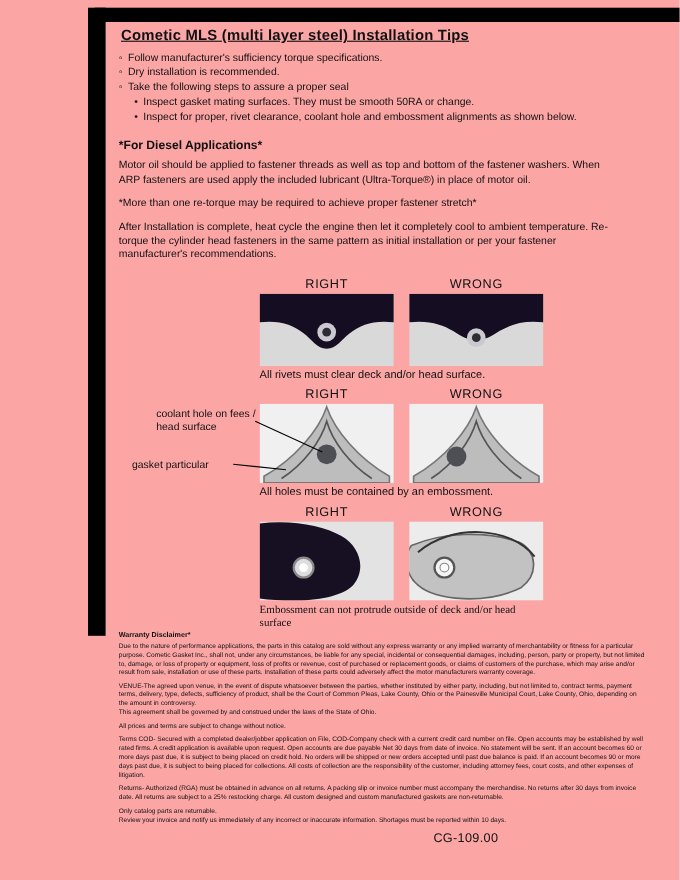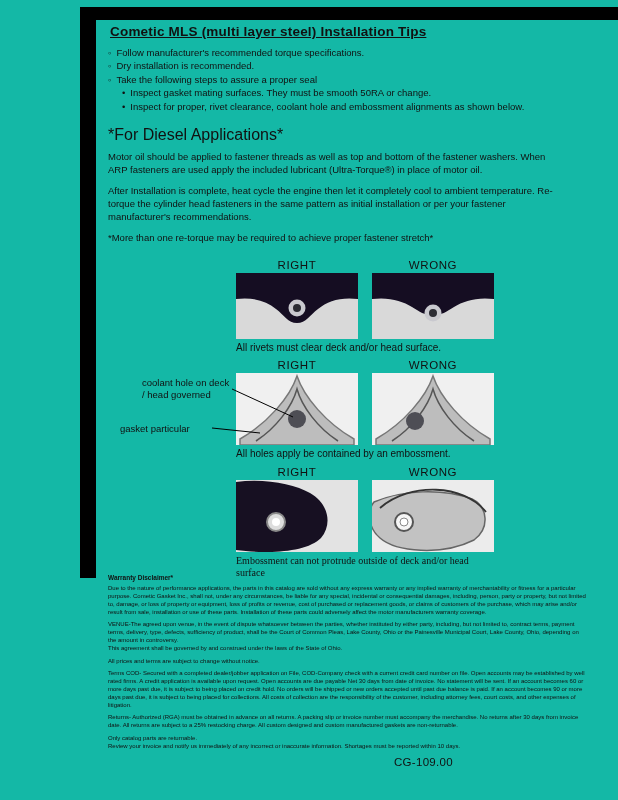--- a/index.html
+++ b/index.html
@@ -1,20 +1,20 @@
 <!DOCTYPE html>
 <html><head>
 <meta charset="utf-8">
 <style>
   html, body { margin: 0; padding: 0; background: #ffffff; }
   .page {
     position: relative;
     width: 618px;
     height: 800px;
-    background: #14b8a6;
+    background: #fca5a5;
     font-family: "Liberation Sans", sans-serif;
     color: #111;
     overflow: hidden;
   }
   .scan-top  { position: absolute; left: 86px; top: 7px; width: 532px; height: 13px; background: #000; }
   .scan-left { position: absolute; left: 80px; top: 7px; width: 16px; height: 571px; background: #000; }
 
   .content { position: absolute; left: 108px; top: 24px; width: 486px; }
 
   .title {
@@ -22,21 +22,21 @@
     font-weight: bold;
     text-decoration: underline;
     margin: 0 0 8px 2px;
     letter-spacing: 0.2px;
   }
   ul.bullets { list-style: none; margin: 0; padding: 0; font-size: 9.5px; }
   ul.bullets li { display: flex; gap: 5px; margin: 1.5px 0; line-height: 1.25; }
   ul.bullets li.sub { margin-left: 14px; }
   .marker { flex: 0 0 auto; }
 
-  .diesel-heading { font-size: 16px; font-weight: normal; margin: 14px 0 7px 0; }
+  .diesel-heading { font-size: 11px; font-weight: bold; margin: 14px 0 7px 0; }
   p.body { font-size: 9.5px; line-height: 1.32; width: 448px; margin: 0 0 9px 0; }
 
   .diagrams { margin-top: 14px; }
   .diag-row { position: relative; margin-bottom: 5px; }
   .diag-pair { display: flex; gap: 14px; margin-left: 128px; }
   .diag-col { width: 122px; text-align: center; }
   .diag-label { font-size: 11.5px; letter-spacing: 0.6px; margin-bottom: 2px; }
   svg.diag { display: block; }
   .diag-caption { margin-left: 128px; margin-top: 3px; font-size: 10px; line-height: 1.25; width: 258px; }
 
@@ -59,21 +59,21 @@
   <div class="scan-top"></div>
   <div class="scan-left"></div>
 
   <div class="content">
 
     <h1 class="title">Cometic MLS (multi layer steel) Installation Tips</h1>
 
     <ul class="bullets">
       <li>
         <span class="marker">◦</span>
-        <span>Follow manufacturer's recommended torque specifications.</span>
+        <span>Follow manufacturer's sufficiency torque specifications.</span>
       </li>
       <li>
         <span class="marker">◦</span>
         <span>Dry installation is recommended.</span>
       </li>
       <li>
         <span class="marker">◦</span>
         <span>Take the following steps to assure a proper seal</span>
       </li>
       <li class="sub">
@@ -81,22 +81,22 @@
         <span>Inspect gasket mating surfaces.  They must be smooth 50RA or change.</span>
       </li>
       <li class="sub">
         <span class="marker">•</span>
         <span>Inspect for proper, rivet clearance, coolant hole and embossment alignments as shown below.</span>
       </li>
     </ul>
 
     <h2 class="diesel-heading">*For Diesel Applications*</h2>
     <p class="body">Motor oil should be applied to fastener threads as well as top and bottom of the fastener washers. When ARP fasteners are used apply the included lubricant (Ultra-Torque®) in place of motor oil.</p>
+    <p class="body">*More than one re-torque may be required to achieve proper fastener stretch*</p>
     <p class="body">After Installation is complete, heat cycle the engine then let it completely cool to ambient temperature. Re-torque the cylinder head fasteners in the same pattern as initial installation or per your fastener manufacturer's recommendations.</p>
-    <p class="body">*More than one re-torque may be required to achieve proper fastener stretch*</p>
 
     <div class="diagrams">
 
       <div class="diag-row">
         <div class="diag-pair">
           <div class="diag-col">
             <div class="diag-label">RIGHT</div>
             <svg class="diag" width="122" height="66" viewBox="0 0 122 66">
               <rect width="122" height="66" fill="#d9d9d9"></rect>
               <path d="M0,0 H122 V26 C104,24 92,28 82,36 C74,42 70,50 61,50 C52,50 48,42 40,36 C30,28 18,24 0,26 Z" fill="#150d22"></path>
@@ -131,27 +131,27 @@
           <div class="diag-col">
             <div class="diag-label">WRONG</div>
             <svg class="diag" width="122" height="72" viewBox="0 0 122 72">
               <rect width="122" height="72" fill="#f0f0f0"></rect>
               <path d="M61,3 C54,24 32,50 4,66 L4,72 H118 L118,66 C90,50 68,24 61,3 Z" fill="#bdbdbd" stroke="#777" stroke-width="1.5"></path>
               <path d="M20,68 C40,55 56,34 61,16 C66,34 82,55 102,68" fill="none" stroke="#555" stroke-width="1.5"></path>
               <circle cx="43" cy="48" r="9" fill="#4e4e55"></circle>
             </svg>
           </div>
         </div>
-        <div class="callout callout-1">coolant hole on deck / head governed</div>
+        <div class="callout callout-1">coolant hole on fees / head surface</div>
         <div class="callout callout-2">gasket particular</div>
         <svg class="callout-lines" width="260" height="95">
           <line x1="124" y1="30" x2="185" y2="58" stroke="#000" stroke-width="1"></line>
           <line x1="104" y1="69" x2="152" y2="74" stroke="#000" stroke-width="1"></line>
         </svg>
-        <div class="diag-caption">All holes apply be contained by an embossment.</div>
+        <div class="diag-caption">All holes must be contained by an embossment.</div>
       </div>
 
       <div class="diag-row">
         <div class="diag-pair">
           <div class="diag-col">
             <div class="diag-label">RIGHT</div>
             <svg class="diag" width="122" height="72" viewBox="0 0 122 72">
               <rect width="122" height="72" fill="#e3e3e3"></rect>
               <path d="M0,2 C28,-2 58,4 74,13 C92,23 97,44 85,58 C70,73 30,74 0,70 Z" fill="#171022"></path>
               <circle cx="40" cy="42" r="9" fill="#dddddd"></circle>

